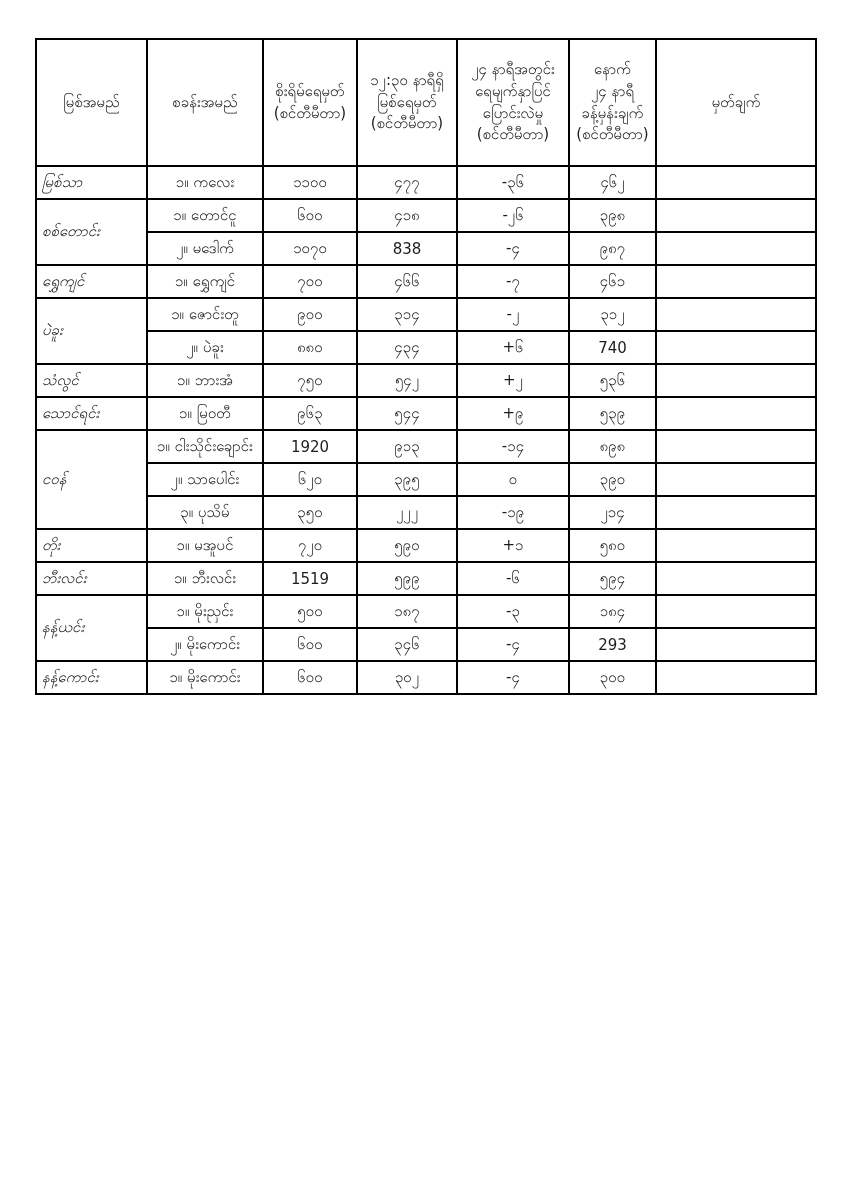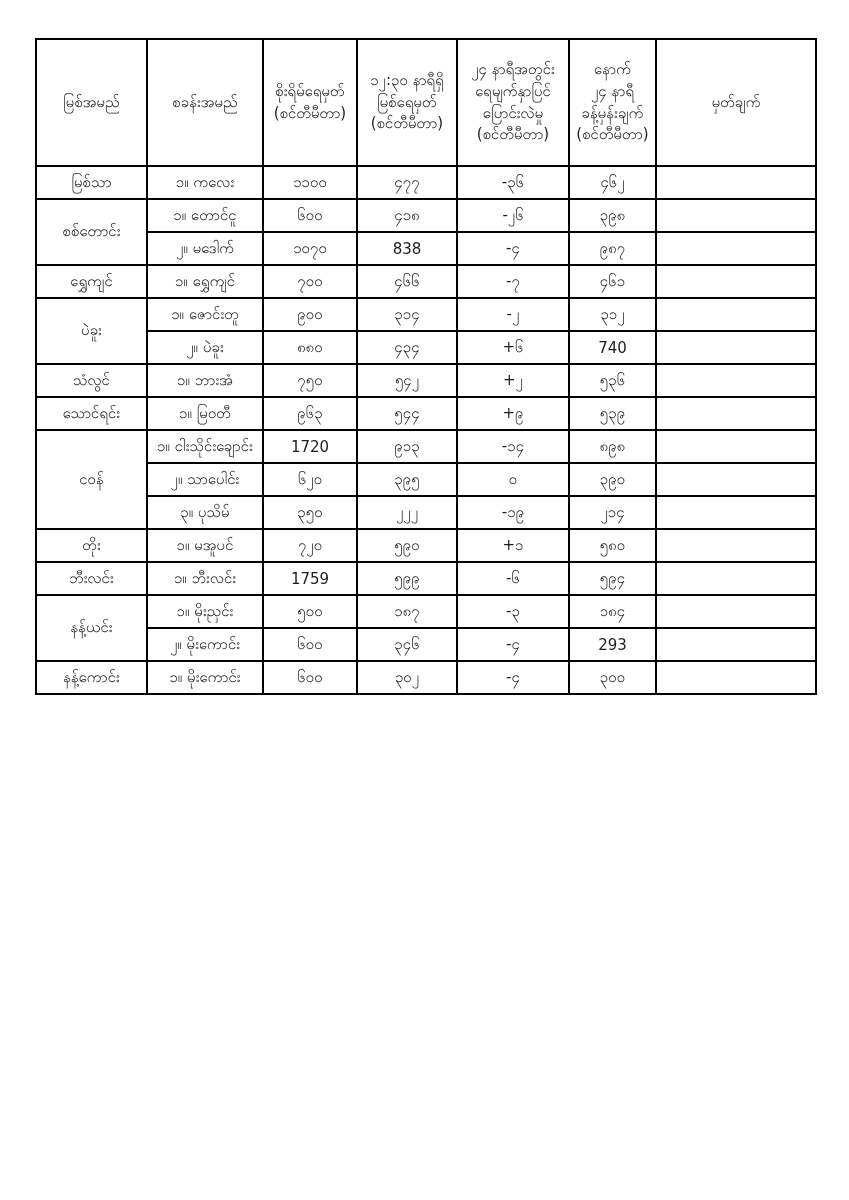--- a/index.html
+++ b/index.html
@@ -38,22 +38,23 @@
     white-space: pre-line;
     line-height: 1.45;
     padding: 2px 3px;
   }
   table.water-table td {
     height: 33px;
     padding: 2px 5px;
     vertical-align: middle;
   }
   td.river {
-    text-align: center;
+    text-align: left;
     padding-left: 8px;
+    font-style: italic;
   }
   td.station {
     text-align: center;
     padding-left: 8px;
   }
   td.num {
     text-align: center;
   }
   td.remark {
     text-align: left;
@@ -160,21 +161,21 @@
         <td class="station">၁။ မြဝတီ</td>
         <td class="num">၉၆၃</td>
         <td class="num">၅၄၄</td>
         <td class="num">+၉</td>
         <td class="num">၅၃၉</td>
         <td class="remark"></td>
       </tr>
       <tr>
         <td class="river" rowspan="3">ငဝန်</td>
         <td class="station">၁။ ငါးသိုင်းချောင်း</td>
-        <td class="num">1720</td>
+        <td class="num">1920</td>
         <td class="num">၉၁၃</td>
         <td class="num">-၁၄</td>
         <td class="num">၈၉၈</td>
         <td class="remark"></td>
       </tr>
       <tr>
         <td class="station">၂။ သာပေါင်း</td>
         <td class="num">၆၂၀</td>
         <td class="num">၃၉၅</td>
         <td class="num">၀</td>
@@ -194,21 +195,21 @@
         <td class="station">၁။ မအူပင်</td>
         <td class="num">၇၂၀</td>
         <td class="num">၅၉၀</td>
         <td class="num">+၁</td>
         <td class="num">၅၈၀</td>
         <td class="remark"></td>
       </tr>
       <tr>
         <td class="river" rowspan="1">ဘီးလင်း</td>
         <td class="station">၁။ ဘီးလင်း</td>
-        <td class="num">1759</td>
+        <td class="num">1519</td>
         <td class="num">၅၉၉</td>
         <td class="num">-၆</td>
         <td class="num">၅၉၄</td>
         <td class="remark"></td>
       </tr>
       <tr>
         <td class="river" rowspan="2">နန့်ယင်း</td>
         <td class="station">၁။ မိုးညှင်း</td>
         <td class="num">၅၀၀</td>
         <td class="num">၁၈၇</td>

